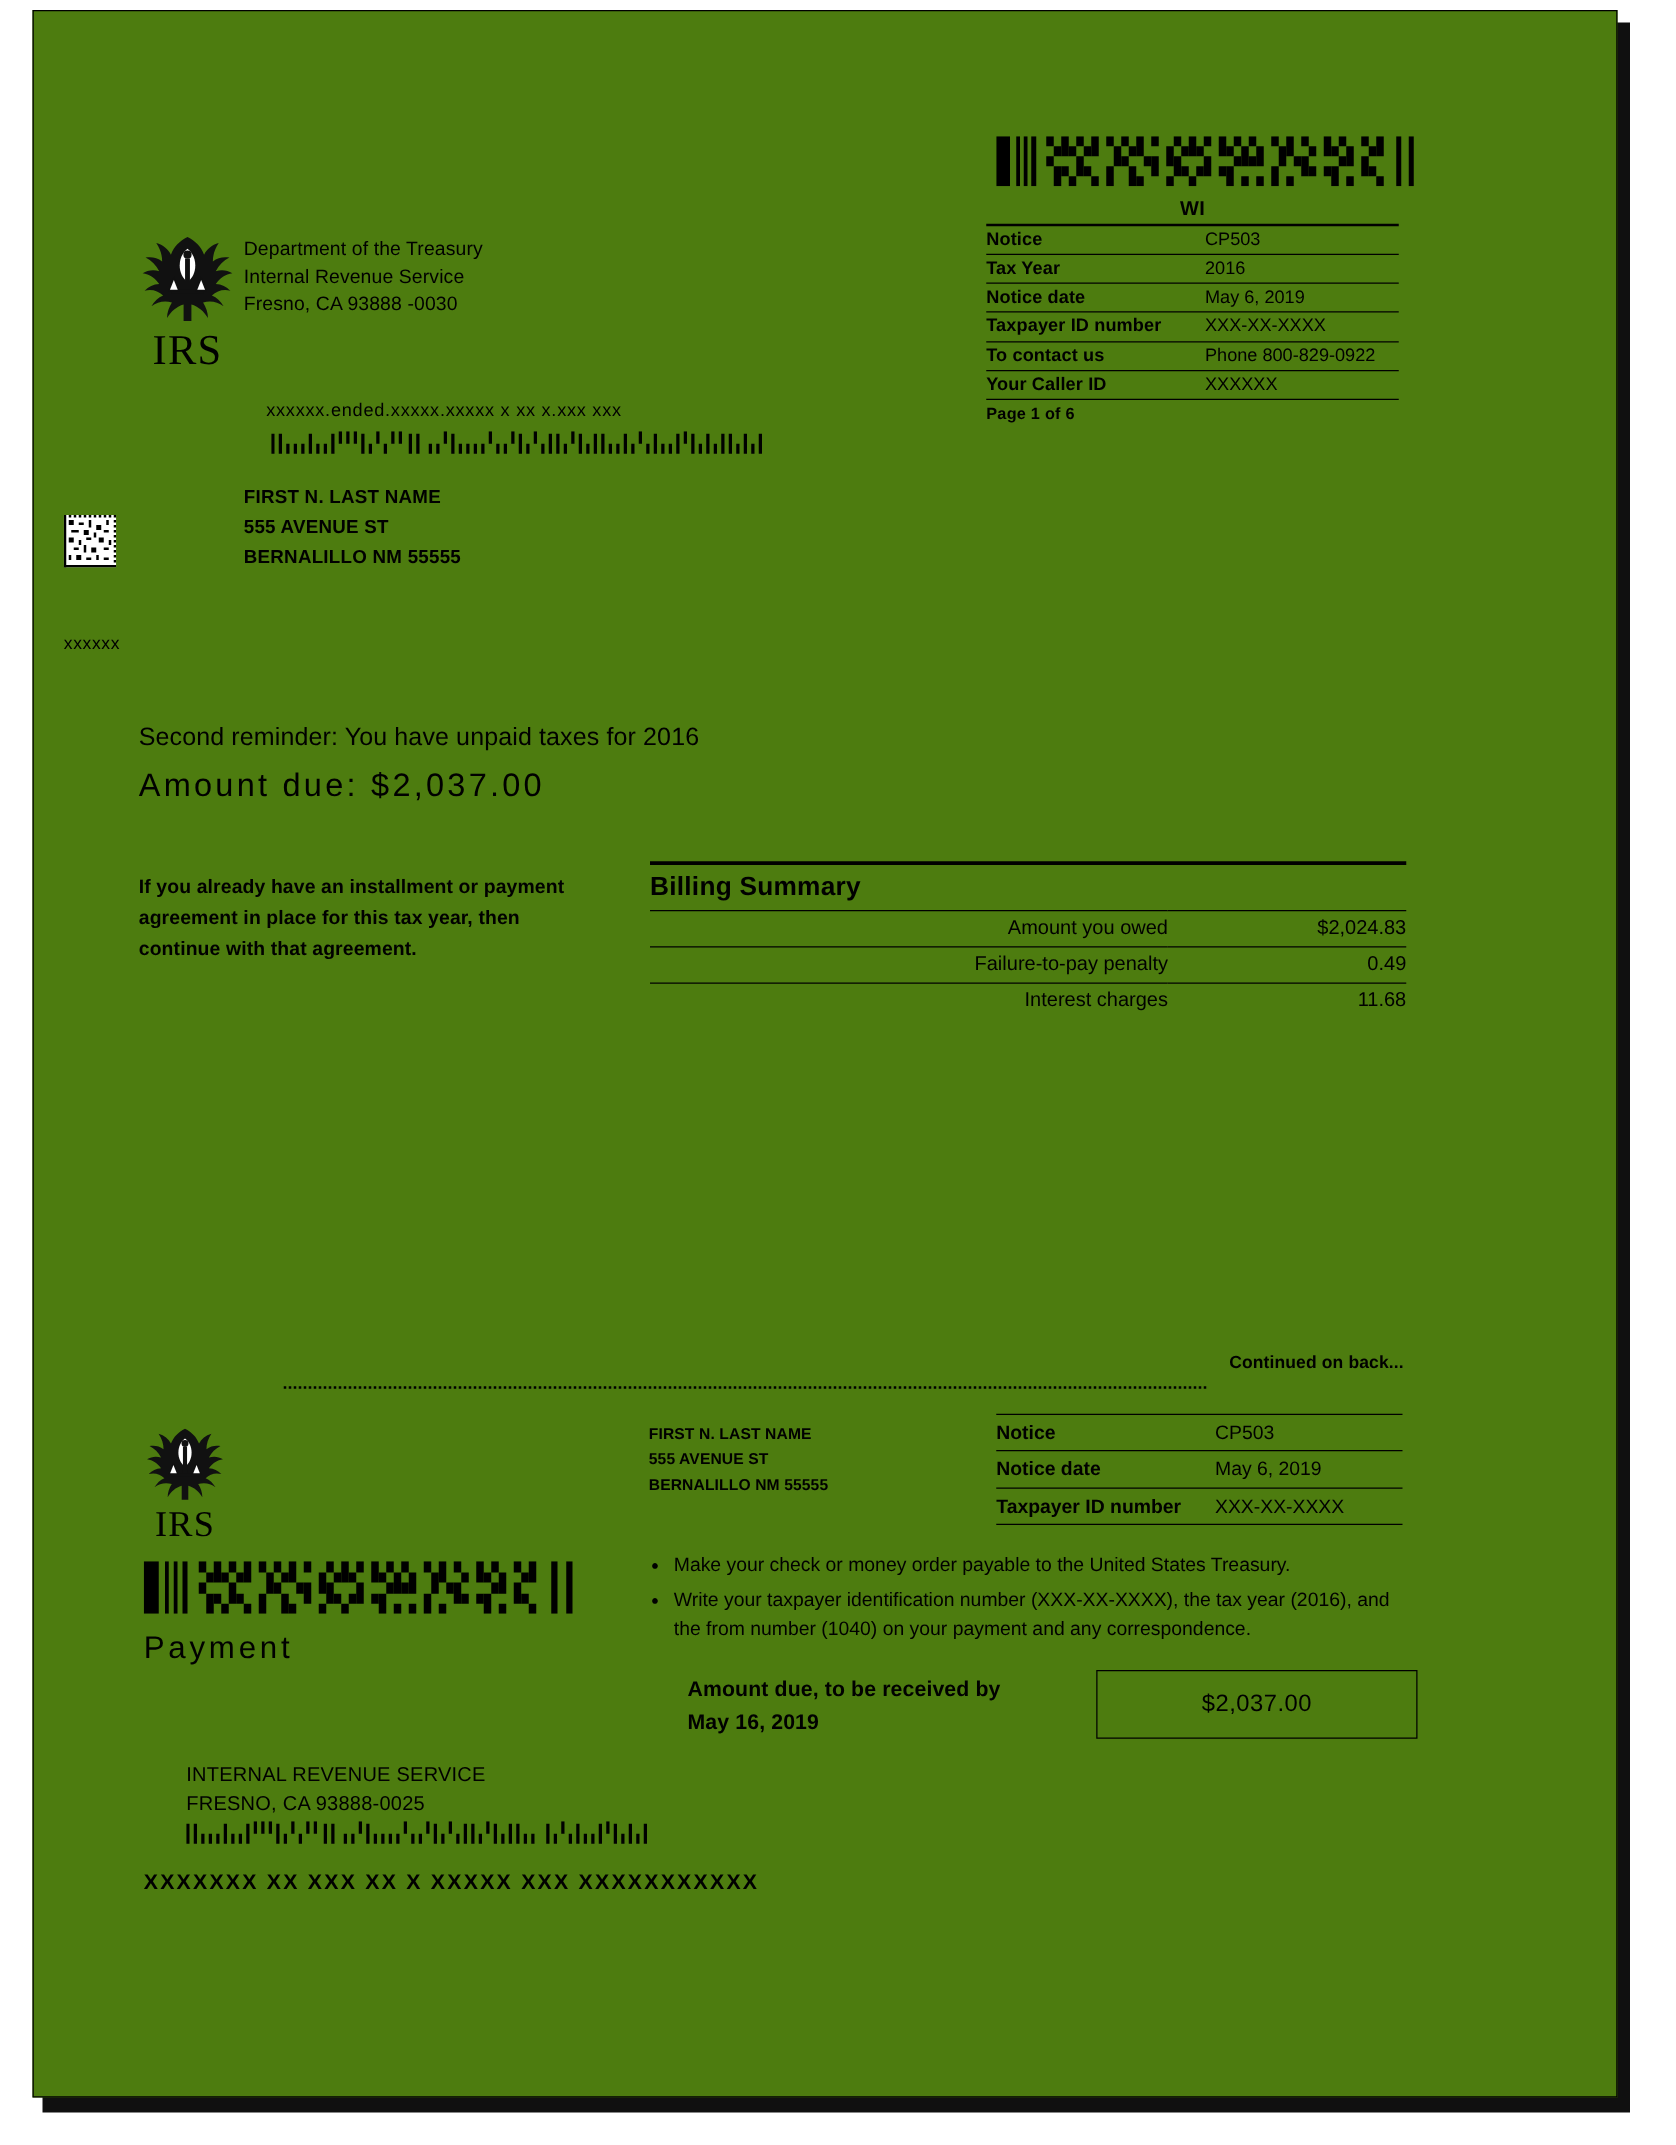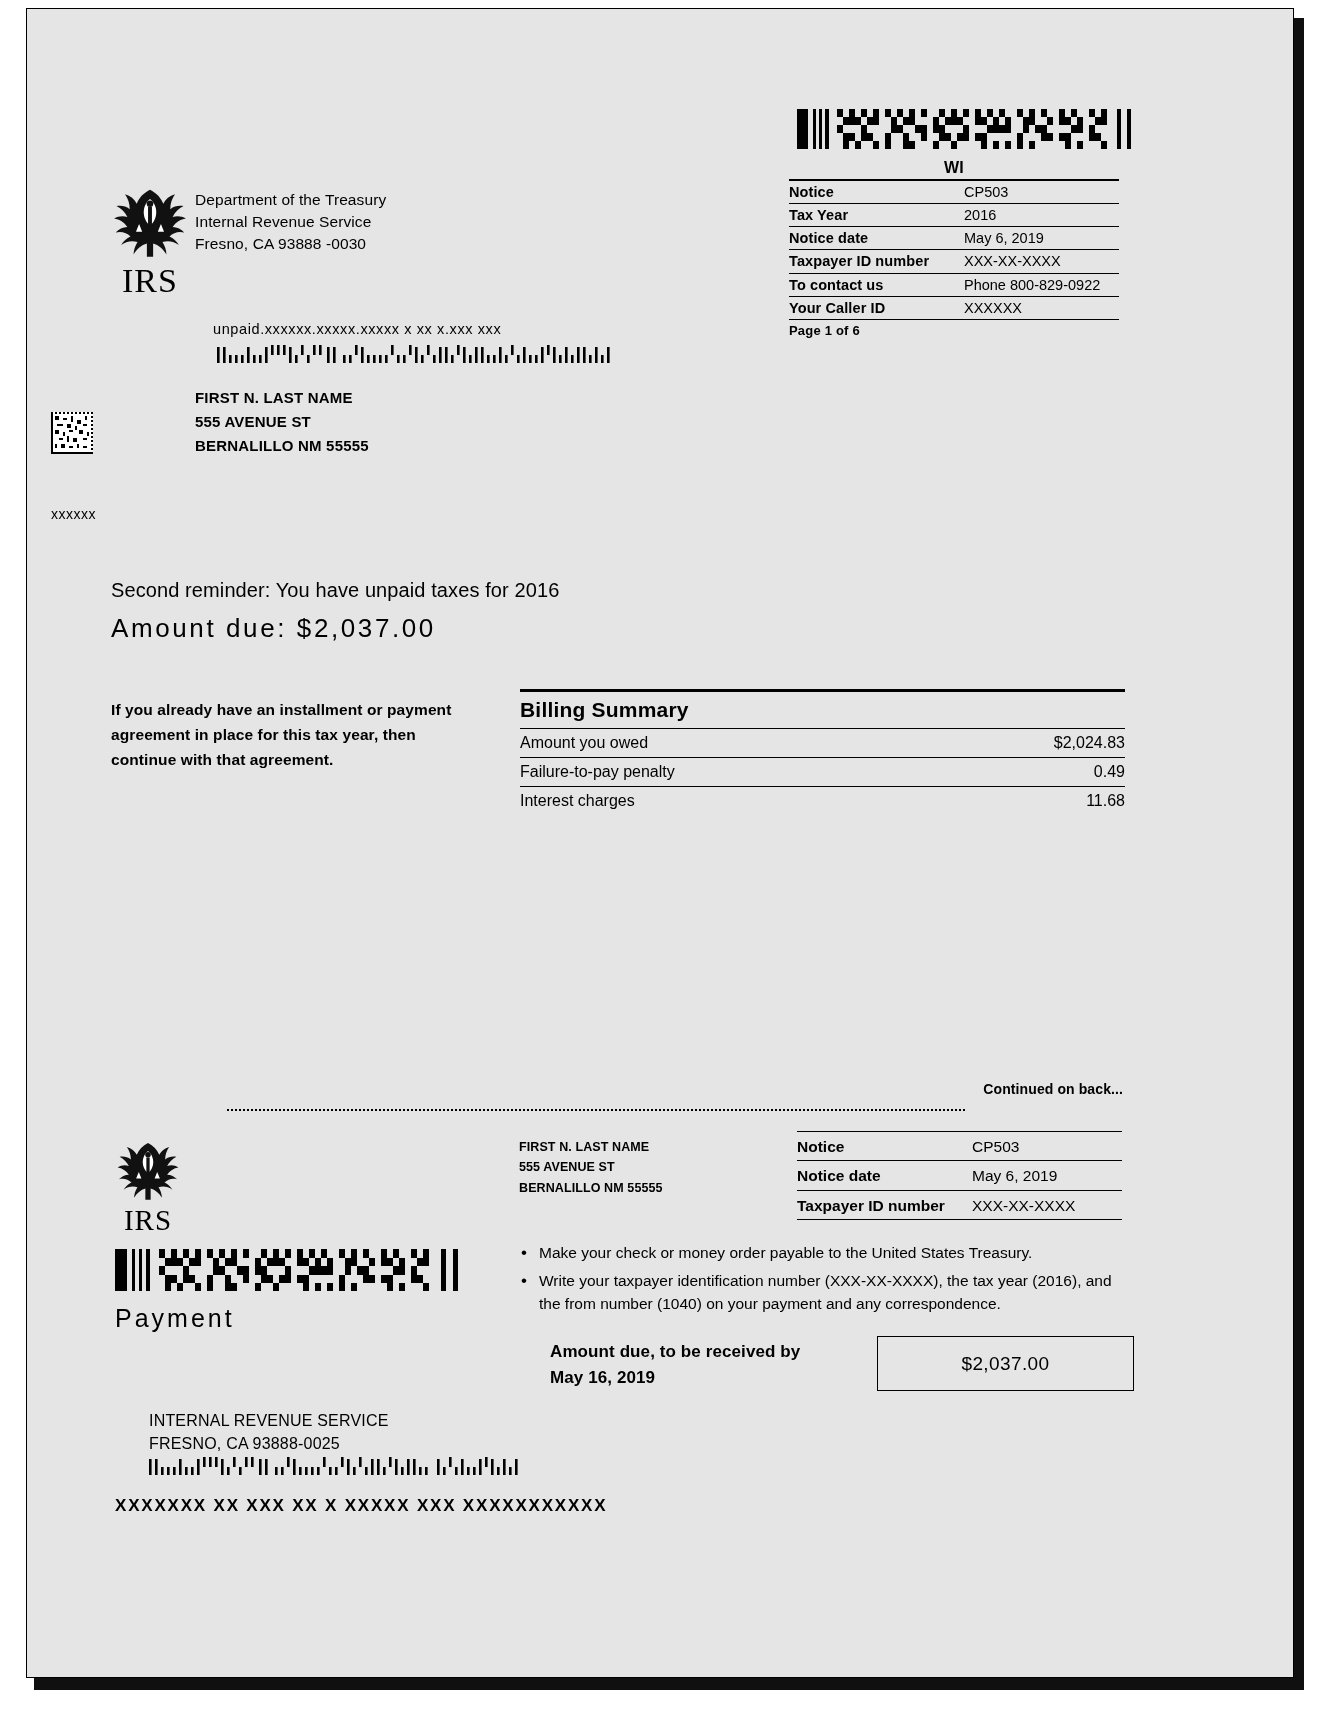--- a/index.html
+++ b/index.html
@@ -24,21 +24,21 @@
     width: 1270px;
     height: 1672px;
     background: #101010;
   }
   .page {
     position: absolute;
     left: 26px;
     top: 8px;
     width: 1268px;
     height: 1670px;
-    background: #e5e5e5;
+    background: #4d7c0f;
     border: 1px solid #000;
     box-sizing: border-box;
   }
   .sheet {
     position: absolute;
     inset: 0;
     color: #000;
   }
 
   
@@ -213,20 +213,21 @@
   }
   .billing-table {
     width: 100%;
     border-collapse: collapse;
     font-size: 16px;
   }
   .billing-table td {
     border-top: 1.3px solid #000;
     padding: 4px 0 3px 0;
     line-height: 1.3;
+    text-align: right;
   }
   .billing-table .amt { text-align: right; white-space: nowrap; }
   .billing-table tr.total td {
     border-top: 1.6px solid #000;
     font-weight: bold;
     font-size: 18px;
     padding-top: 4px;
   }
 
   
@@ -554,21 +555,21 @@
             <rect x="16" y="13" width="2" height="1"></rect>
           <rect x="2" y="16" width="1" height="2"></rect>
             <rect x="5" y="16" width="2" height="2"></rect>
           <rect x="9" y="17" width="2" height="1"></rect>
             <rect x="13" y="16" width="1" height="2"></rect>
           <rect x="16" y="17" width="2" height="1"></rect>
         </g>
       </svg>
     </div>
 
-    <div class="mail-code">unpaid.xxxxxx.xxxxx.xxxxx  x  xx  x.xxx  xxx</div>
+    <div class="mail-code">xxxxxx.ended.xxxxx.xxxxx  x  xx  x.xxx  xxx</div>
     <div class="mail-bars">
       <svg class="barcode" viewBox="0 0 400 20" preserveAspectRatio="none" aria-hidden="true">
         <g fill="#000">
           <rect x="0" y="2" width="2.6" height="16"></rect>
             <rect x="6" y="2" width="2.6" height="16"></rect>
           <rect x="12" y="10" width="2.6" height="8"></rect>
             <rect x="18" y="10" width="2.6" height="8"></rect>
           <rect x="24" y="10" width="2.6" height="8"></rect>
             <rect x="30" y="2" width="2.6" height="16"></rect>
           <rect x="36" y="10" width="2.6" height="8"></rect>

